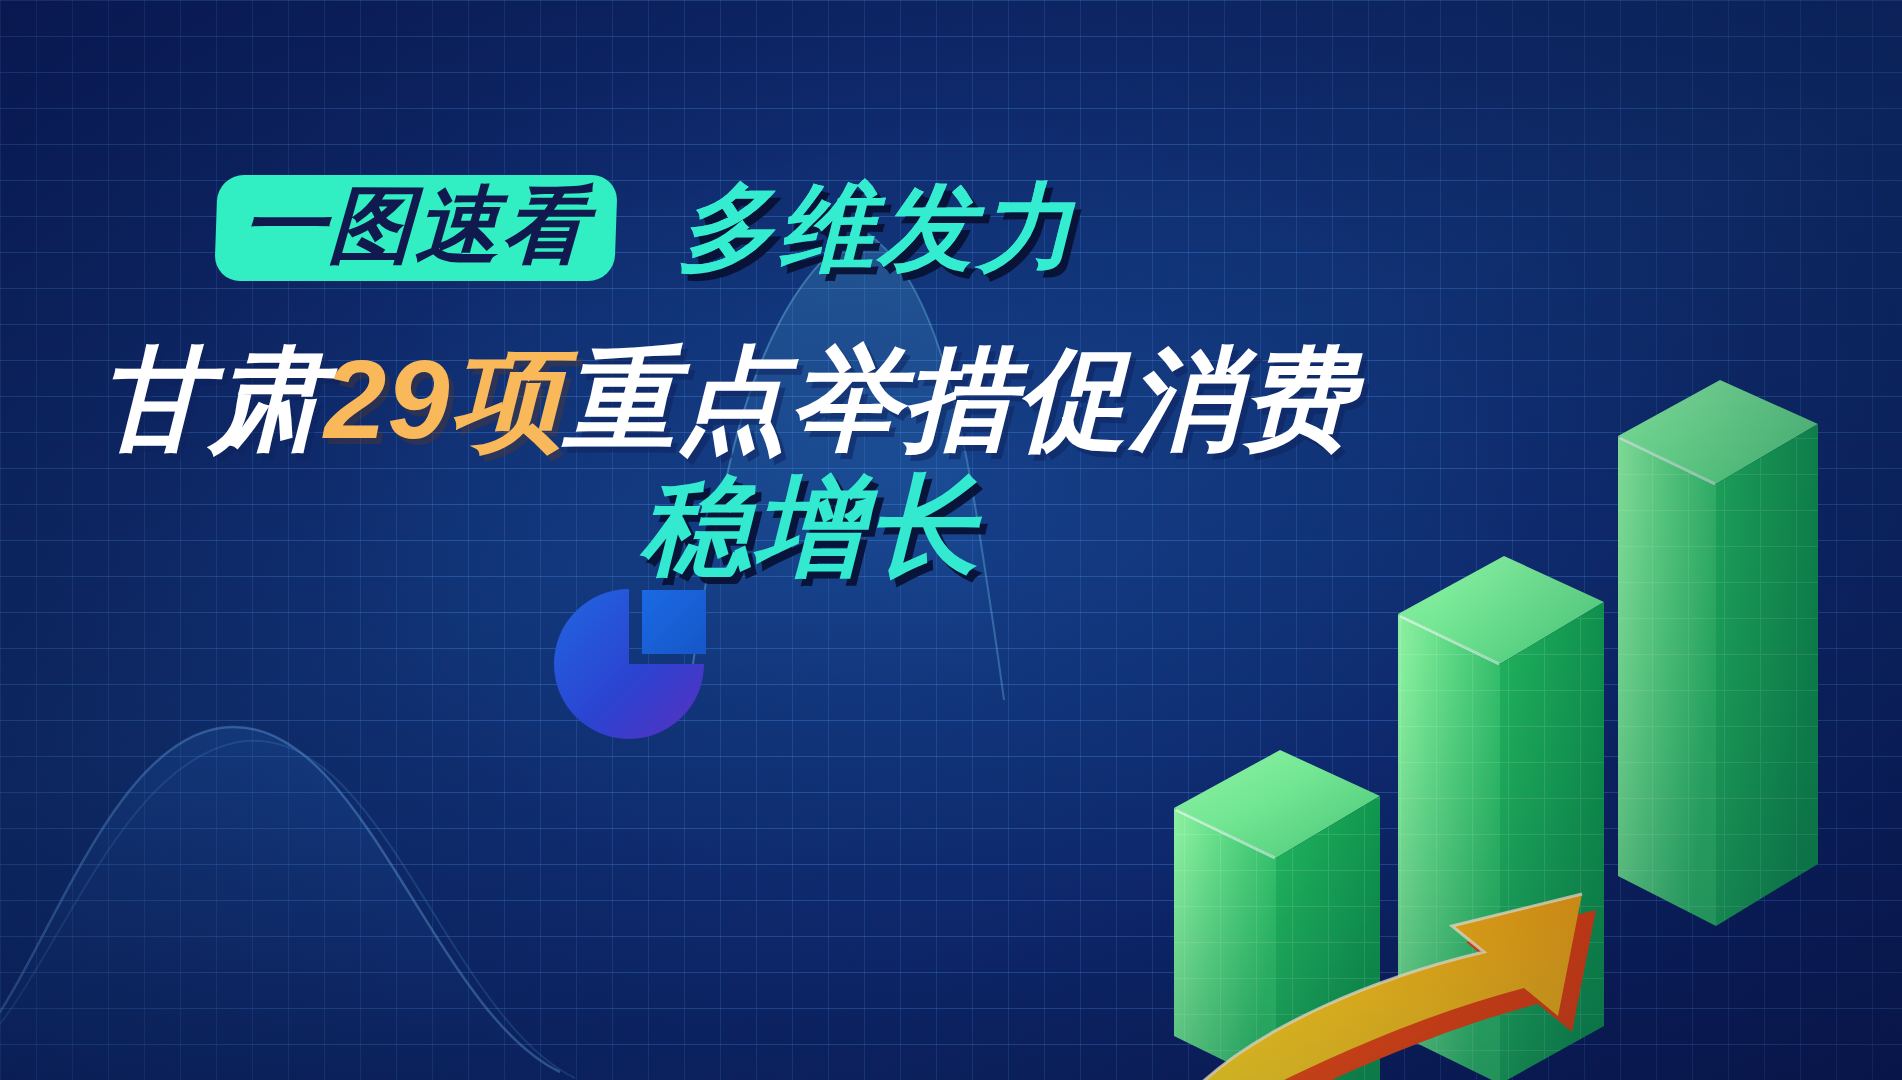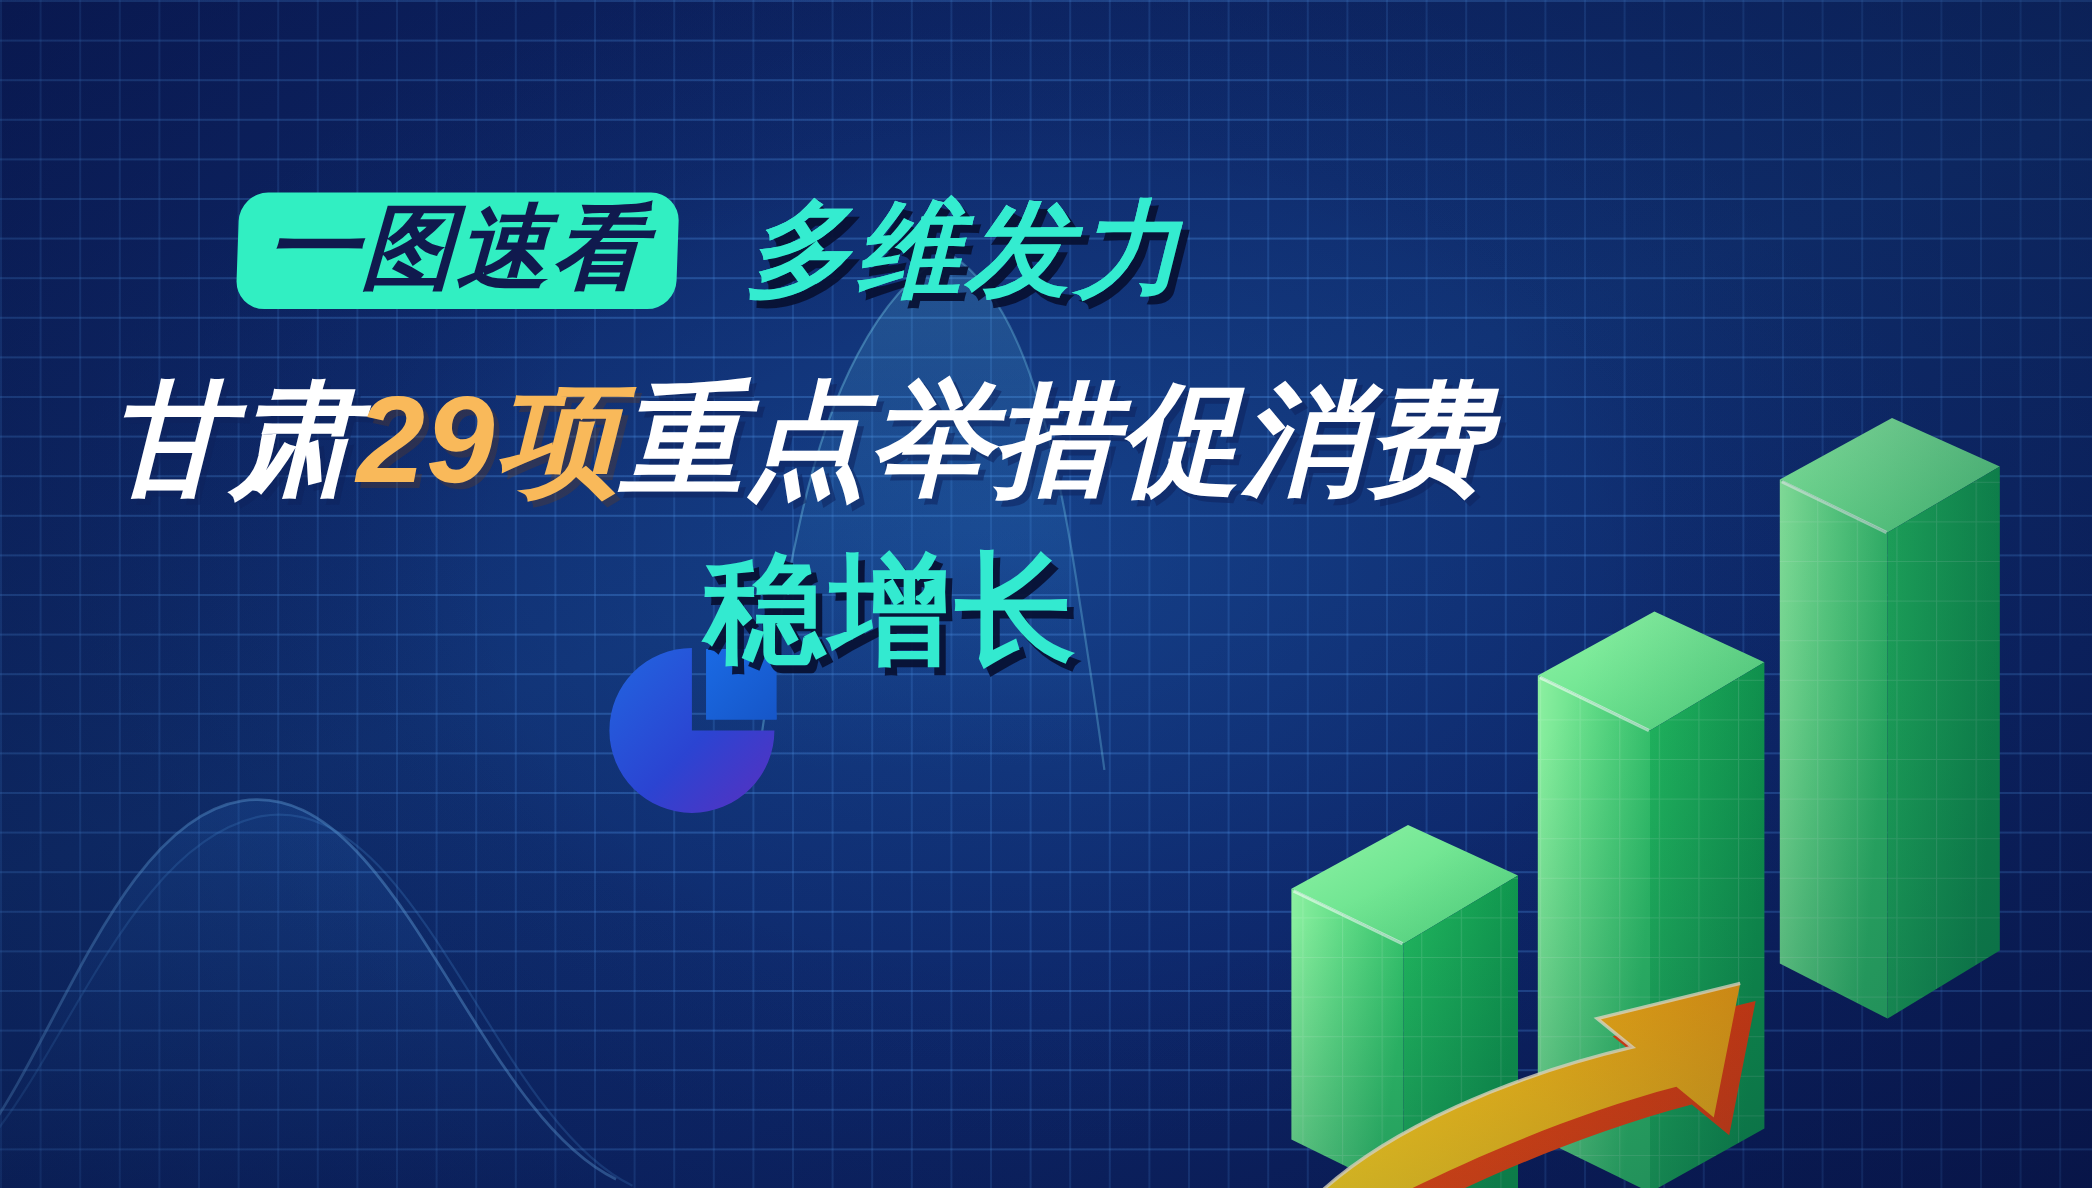--- a/index.html
+++ b/index.html
@@ -57,22 +57,22 @@
     -webkit-background-clip:text;background-clip:text;
   }
   .line2{
     position:absolute;left:98px;top:344px;white-space:nowrap;
     font-size:112px;font-weight:bold;font-style:italic;letter-spacing:1px;
     line-height:1.0;
   }
   .w-white{color:#ffffff;text-shadow:5px 6px 0 rgba(14,34,92,.55);}
   .w-orange{color:#f9b95a;text-shadow:5px 6px 0 rgba(120,60,10,.28);}
   .line3{
-    position:absolute;left:640px;top:500px;
-    font-size:110px;font-weight:bold;letter-spacing:4px;
+    position:absolute;left:640px;top:471px;
+    font-size:110px;font-weight:bold;font-style:italic;letter-spacing:4px;
     color:#33ead0;line-height:1.0;
     text-shadow:6px 7px 0 rgba(8,16,50,.92);
   }
 </style>
 </head>
 <body>
 
 <div id="poster">
 
   <div class="grid"></div>

